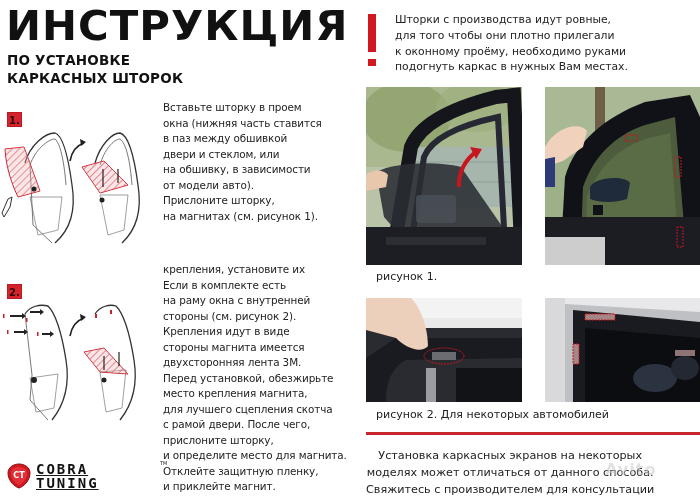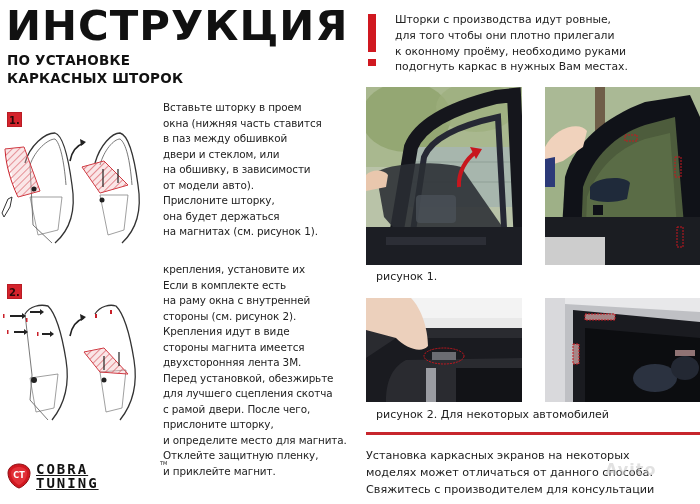--- a/index.html
+++ b/index.html
@@ -22,21 +22,21 @@
 
   .note-top { position: absolute; left: 395px; top: 12px; font-size: 10.8px; line-height: 15.8px; color: #222; }
   .note-top div { white-space: nowrap; }
 
   .photo { position: absolute; overflow: hidden; }
   .caption { position: absolute; font-size: 11px; color: #222; white-space: nowrap; }
 
   .divider { position: absolute; left: 366px; top: 432px; width: 334px; height: 3px; background: #c7262d; }
 
   .note-bottom { position: absolute; left: 366px; top: 447px; font-size: 11.2px; line-height: 17px; color: #222; }
-  .note-bottom div { white-space: nowrap; }
+  .note-bottom div { white-space: nowrap; text-align: center; }
 
   .logo { position: absolute; left: 6px; top: 462px; display: flex; align-items: center; text-decoration: underline; }
   .logo-text { margin-left: 4px; font-family: "DejaVu Sans Mono", monospace; font-weight: 700; line-height: 14px; font-size: 14px; letter-spacing: 2px; color: #111; }
   .logo-tm { position: absolute; left: 128px; top: -2px; font-size: 5px; }
 
   .watermark { position: absolute; left: 605px; top: 460px; font-size: 16px; font-weight: 700; color: rgba(200,200,200,0.55); letter-spacing: 1px; }
 </style>
 </head>
 <body>
 
@@ -78,21 +78,20 @@
   <circle cx="102" cy="75" r="2.5" fill="#222"></circle>
 </svg>
 <div class="step-text" style="left:163px; top:100px;">
   <div>Вставьте шторку в проем</div>
   <div>окна (нижняя часть ставится</div>
   <div>в паз между обшивкой</div>
   <div>двери и стеклом, или</div>
   <div>на обшивку, в зависимости</div>
   <div>от модели авто).</div>
   <div>Прислоните шторку,</div>
-  <div>она будет держаться</div>
   <div>на магнитах  (см. рисунок 1).</div>
 </div>
 
 <div class="step-badge" style="left:7px; top:284px;">2.</div>
 <svg class="illus" style="left:0px; top:300px;" width="155" height="125" viewBox="0 0 155 125">
   <defs>
     <pattern id="hatch2" width="5" height="5" patternUnits="userSpaceOnUse" patternTransform="rotate(45)">
       <line x1="0" y1="0" x2="0" y2="5" stroke="#c9202a" stroke-width="1.3"></line>
     </pattern>
   </defs>
@@ -130,20 +129,21 @@
 </svg>
 <div class="step-text" style="left:163px; top:262px;">
   <div>крепления, установите их</div>
   <div>Если в комплекте есть</div>
   <div>на раму окна с внутренней</div>
   <div>стороны (см. рисунок 2).</div>
   <div>Крепления идут в виде</div>
   <div>стороны магнита имеется</div>
   <div>двухсторонняя лента 3М.</div>
   <div>Перед установкой, обезжирьте</div>
+  <div>место крепления магнита,</div>
   <div>для лучшего сцепления скотча</div>
   <div>с рамой двери. После чего,</div>
   <div>прислоните шторку,</div>
   <div>и определите место для магнита.</div>
   <div>Отклейте защитную пленку,</div>
   <div>и приклейте магнит.</div>
 </div>
 
 <div class="excl">
   <div class="bar"></div>

